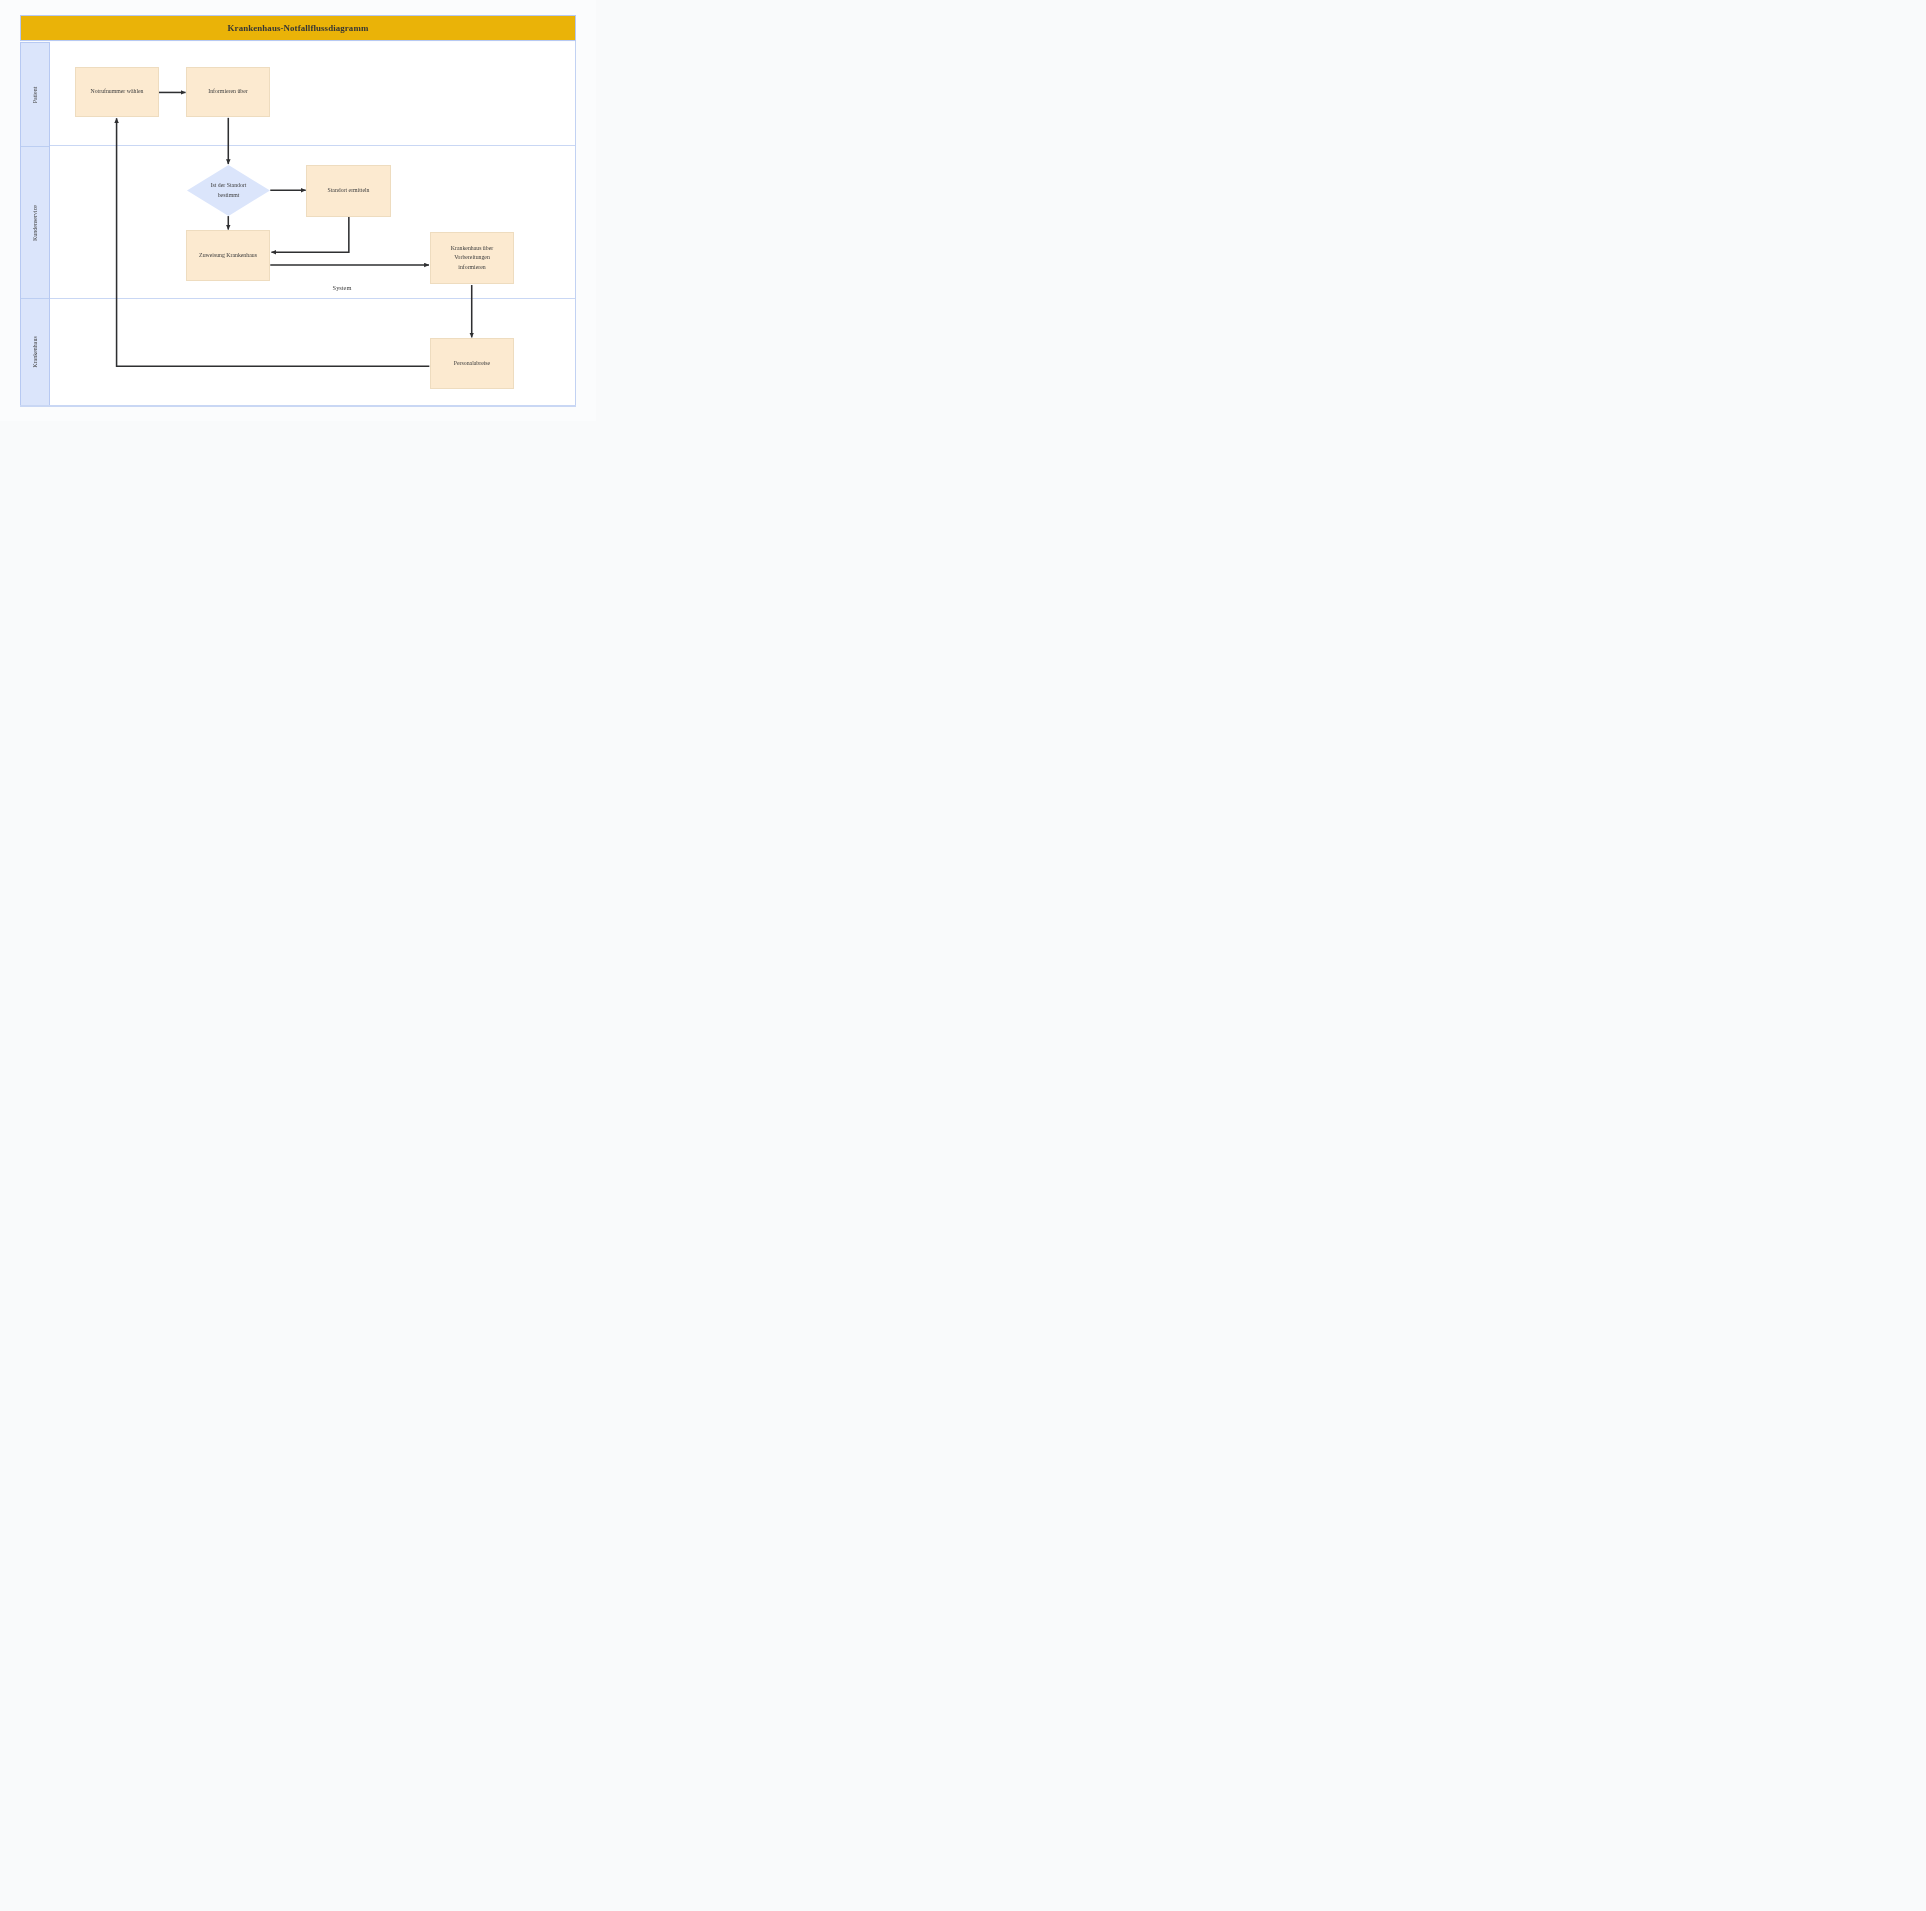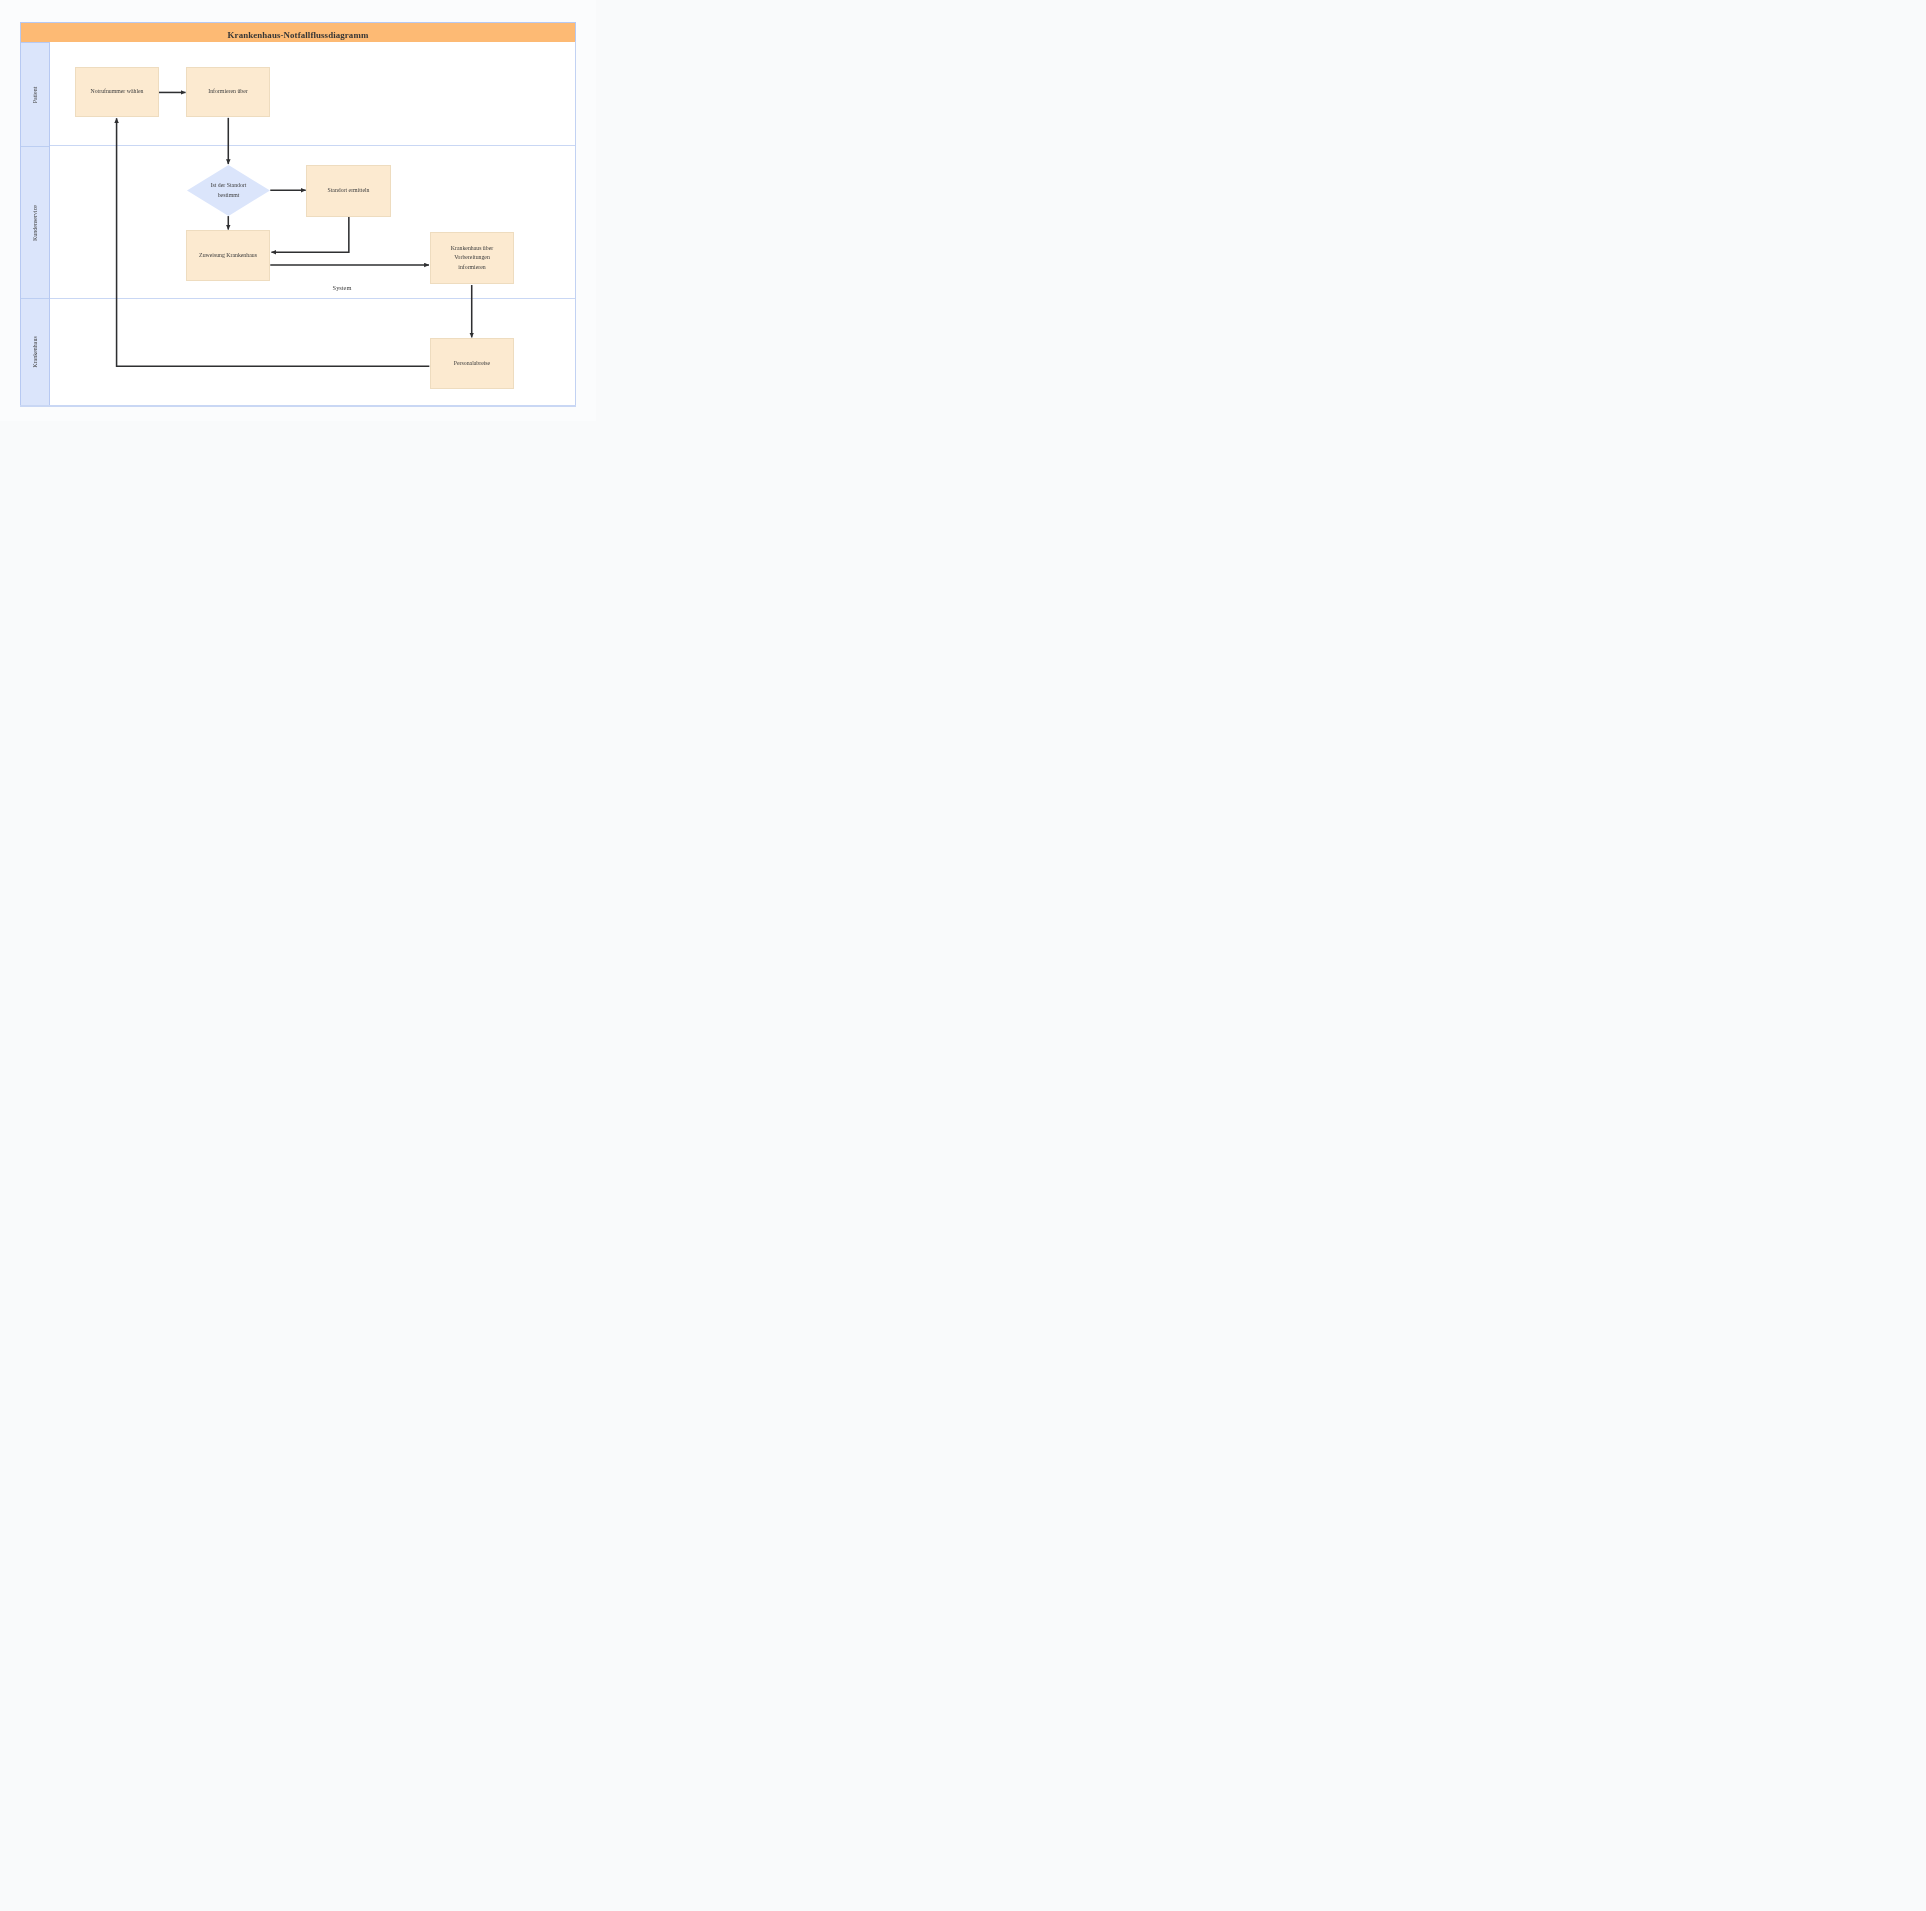--- a/index.html
+++ b/index.html
@@ -3,22 +3,22 @@
 <meta charset="utf-8">
 <style>
   html,body{margin:0;padding:0;background:#f9fafb;}
   .canvas{
     position:relative;width:596px;height:421px;background:#fbfcfd;
     font-family:"Liberation Serif","DejaVu Serif",serif;color:#3d3d3d;overflow:hidden;
   }
   
   .title-bar{
     position:absolute;left:20px;top:14.6px;width:556px;height:26px;
-    background:#fdba74;border:0.4px solid #b7c9f2;box-sizing:border-box;
-    display:flex;align-items:center;justify-content:center;margin-top:7px;
+    background:#eab308;border:0.4px solid #b7c9f2;box-sizing:border-box;
+    display:flex;align-items:center;justify-content:center;
   }
   .title-bar .t{font-size:8.9px;font-weight:bold;color:#363636;letter-spacing:0.1px;}
   
   .lane-field{position:absolute;left:50px;top:42px;width:525px;height:364px;background:#ffffff;}
   
   .label-col{position:absolute;left:20px;top:42px;width:30px;height:364px;background:#dbe5fb;border:0.4px solid #b7c9f2;box-sizing:border-box;}
   .lane-cell{position:relative;width:100%;}
   .lane-cell .v{
     position:absolute;left:50%;top:50%;transform:translate(-50%,-50%) rotate(-90deg);
     white-space:nowrap;font-size:6px;color:#3f3f3f;

